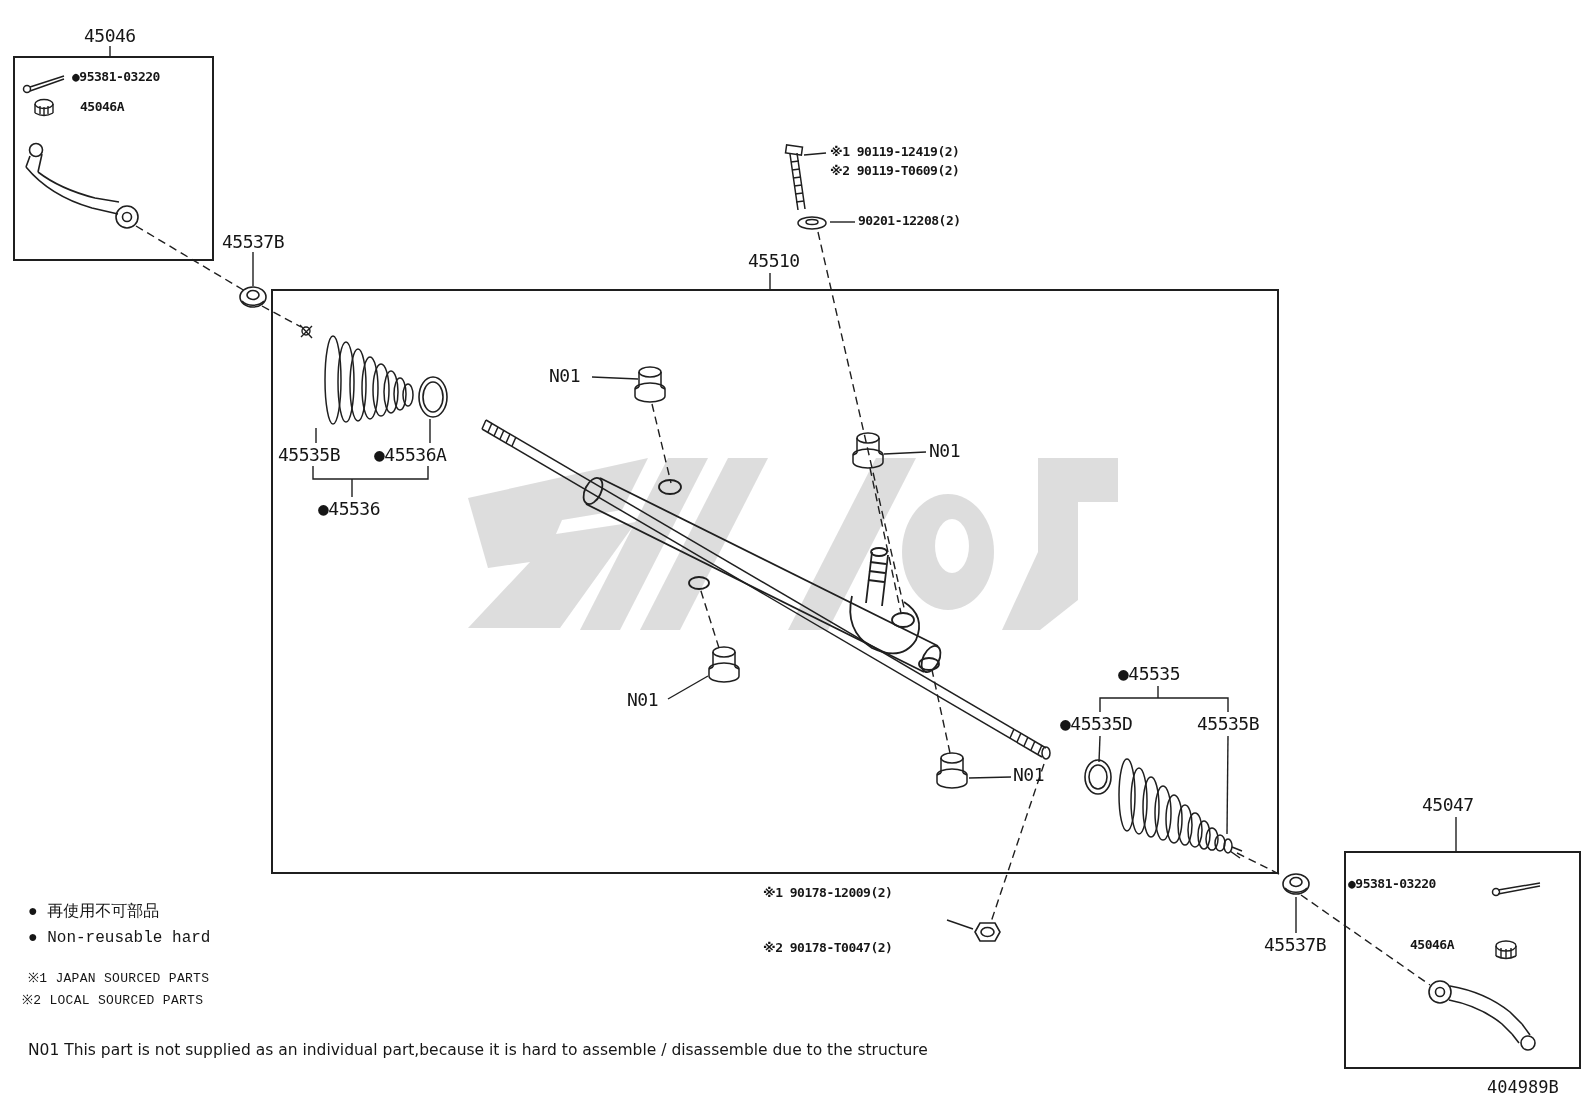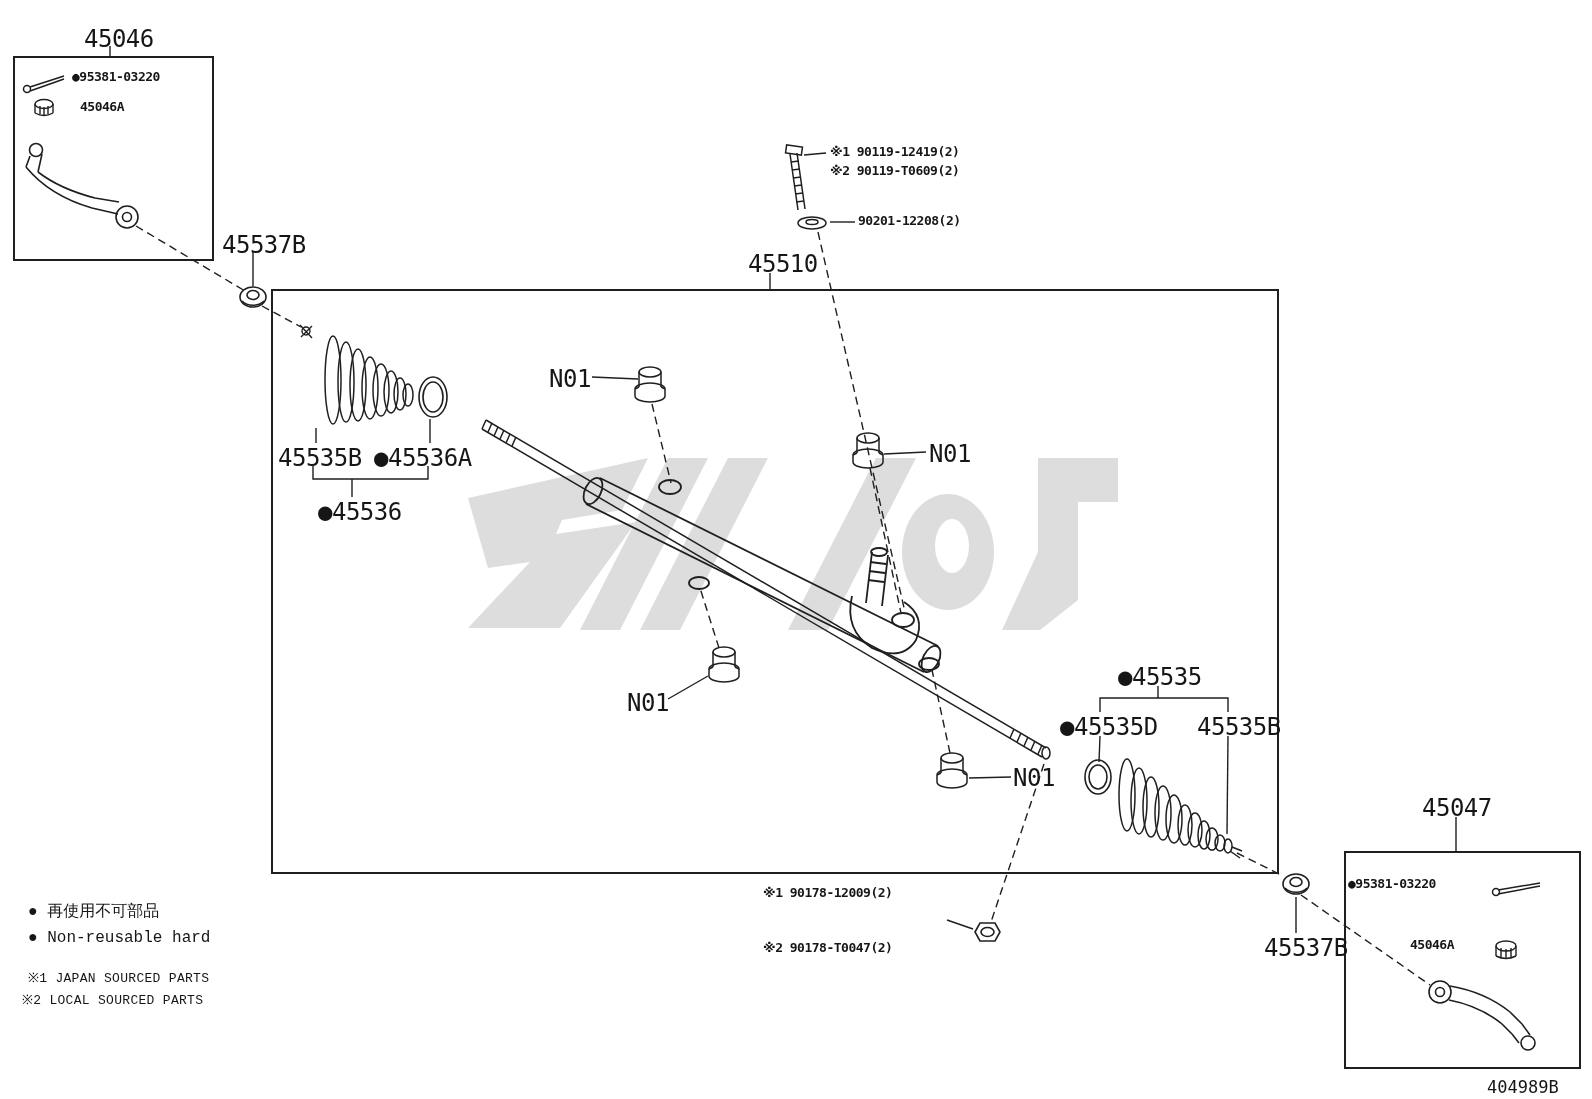--- a/index.html
+++ b/index.html
@@ -4,21 +4,21 @@
 <style>
   * { margin:0; padding:0; box-sizing:border-box; }
   html,body { background:#ffffff; }
   .stage {
     position:relative; width:1592px; height:1099px; background:#ffffff;
     overflow:hidden; font-family:"DejaVu Sans Mono","DejaVu Sans",monospace;
   }
   svg.art { position:absolute; left:0; top:0; width:1592px; height:1099px; }
   .lbl {
     position:absolute; font-family:"DejaVu Sans Mono","DejaVu Sans",monospace;
-    font-size:24px; line-height:1.05; color:#161616; white-space:nowrap;
+    font-size:18px; line-height:1.05; color:#161616; white-space:nowrap;
     letter-spacing:-0.5px;
   }
   .lbl.small { font-size:13px;font-weight:bold; }
   .legend-line {
     position:absolute; font-family:Liberation Mono, monospace;
     font-size:16px; line-height:1.2; color:#161616; white-space:nowrap;
   }
   .legend-line.caps { font-size:13px; letter-spacing:0.3px; }
   .note {
     position:absolute; font-family:"DejaVu Sans","Liberation Sans",sans-serif;
@@ -265,15 +265,16 @@
   <div class="lbl small" style="left:763px;top:941px">※2 90178-T0047(2)</div>
   <div class="lbl" style="left:1422px;top:796px">45047</div>
   <div class="lbl small" style="left:1348px;top:877px">●95381-03220</div>
   <div class="lbl small" style="left:1410px;top:938px">45046A</div>
   <div class="lbl" style="left:1264px;top:936px">45537B</div>
 
   <div class="legend-line" style="left:28px;top:903px">● 再使用不可部品</div>
   <div class="legend-line" style="left:28px;top:929px">● Non-reusable hard</div>
   <div class="legend-line caps" style="left:28px;top:971px">※1 JAPAN SOURCED PARTS</div>
   <div class="legend-line caps" style="left:22px;top:993px">※2 LOCAL SOURCED PARTS</div>
+  <div class="note" style="left:28px;top:1041px">N01 This part is not supplied as an individual part,because it is hard to assemble / disassemble due to the structure</div>
   <div class="diagno" style="left:1487px;top:1077px">404989B</div>
 
 </div>
 
 </body></html>

